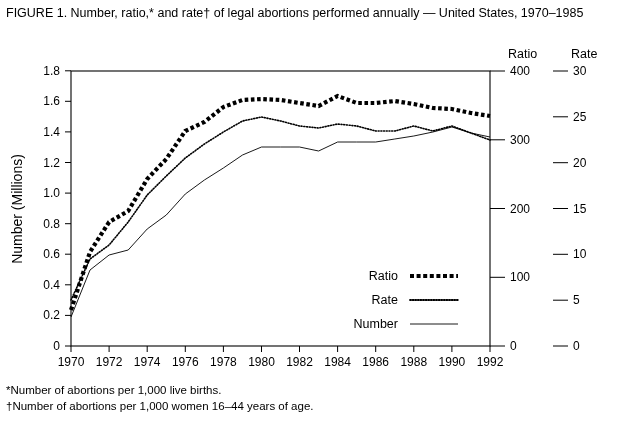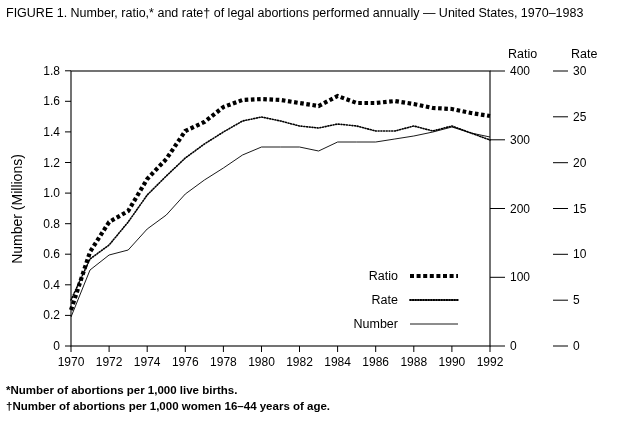--- a/index.html
+++ b/index.html
@@ -34,36 +34,35 @@
   #footnotes {
     position: absolute;
     left: 6px;
     top: 382px;
     width: 620px;
     font-size: 11.5px;
     line-height: 16px;
   }
   .footnote-line {
     white-space: pre;
-    font-weight: bold;
   }
   svg { display: block; }
   text {
     font-family: "Liberation Sans", sans-serif;
     fill: #000000;
   }
   .tick-label { font-size: 12px; }
   .axis-title { font-size: 14px; }
   .head-label { font-size: 12.5px; }
   .legend-label { font-size: 12.5px; }
 </style>
 </head>
 <body>
 
-<div id="figure-title">FIGURE 1. Number, ratio,* and rate† of legal abortions performed annually — United States, 1970–1983</div>
+<div id="figure-title">FIGURE 1. Number, ratio,* and rate† of legal abortions performed annually — United States, 1970–1985</div>
 
 <div id="chart-area">
   <svg width="638" height="330" viewBox="0 0 638 330">
 
     <g>
       <rect x="71" y="27" width="419" height="275" fill="none" stroke="#000000" stroke-width="1.1"></rect>
     </g>
 
     <g>
       <line x1="65" y1="302" x2="71" y2="302" stroke="#000" stroke-width="1"></line>

